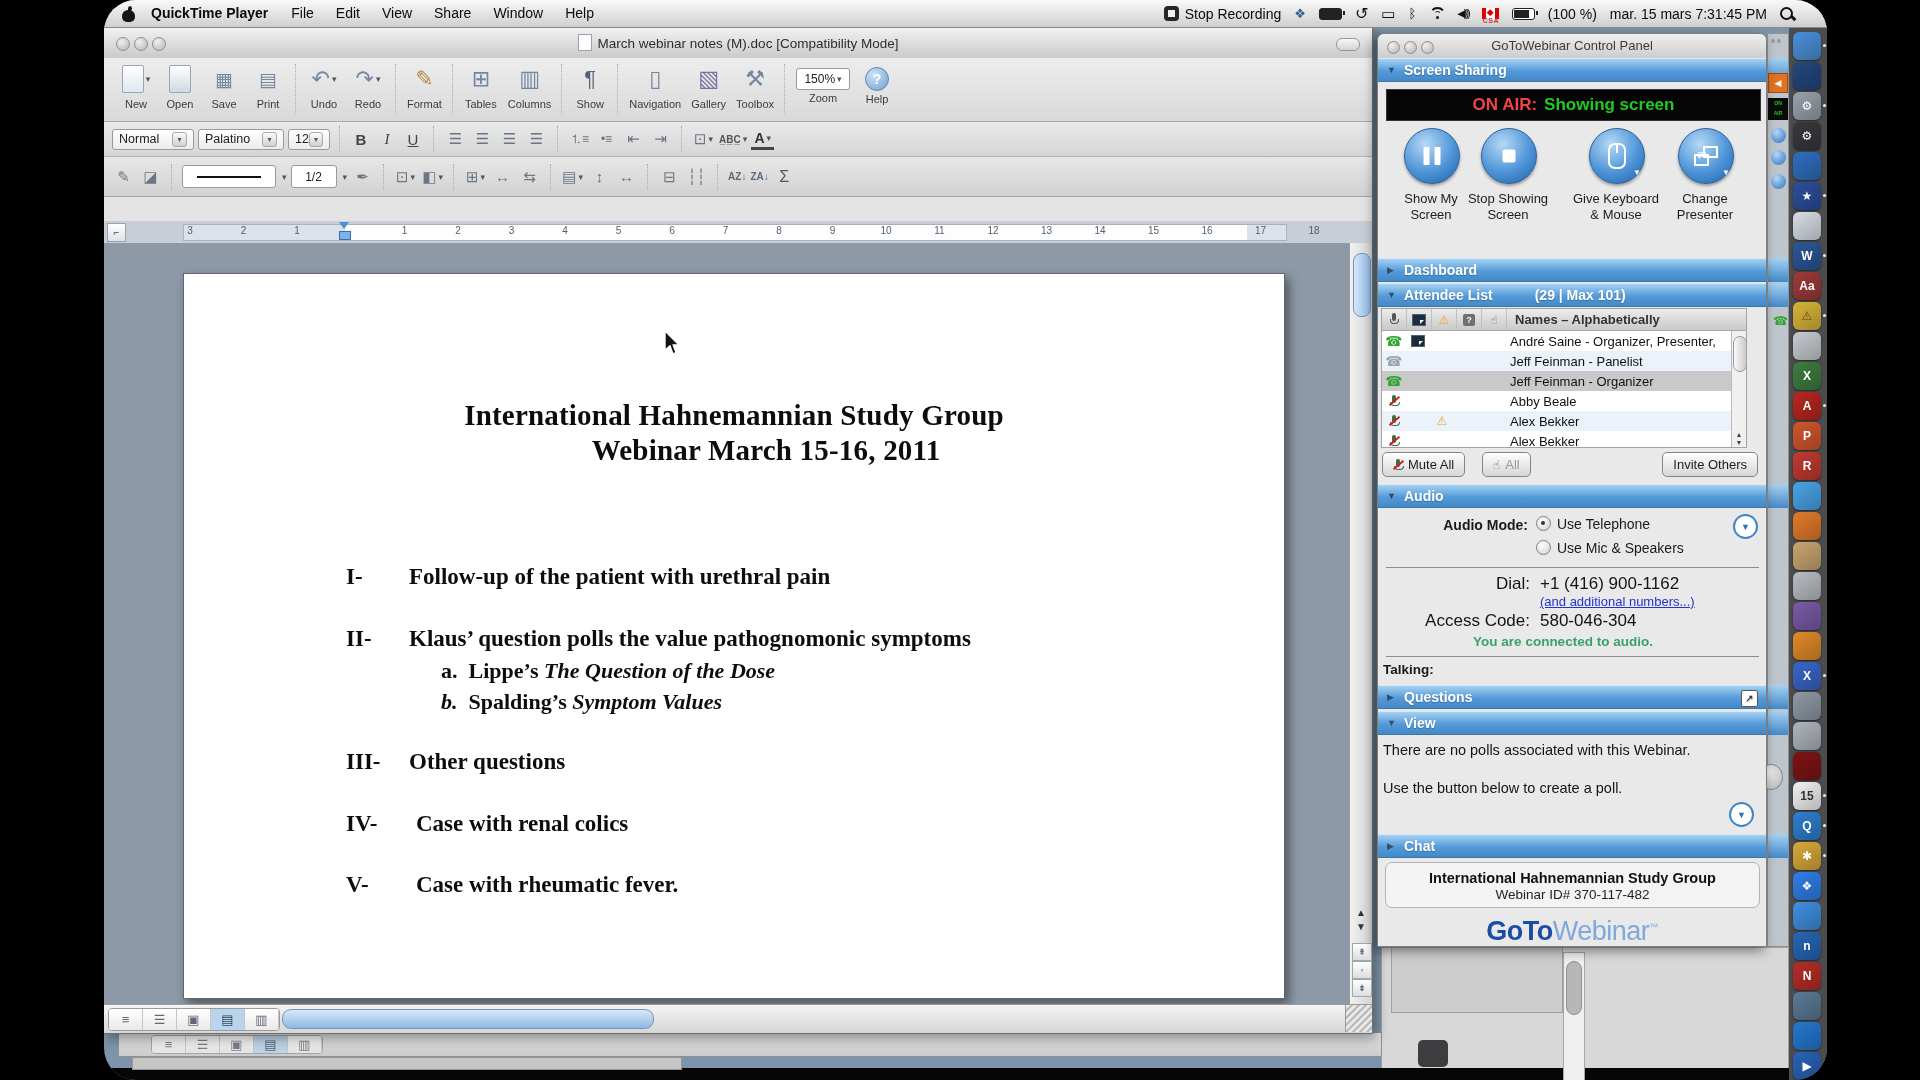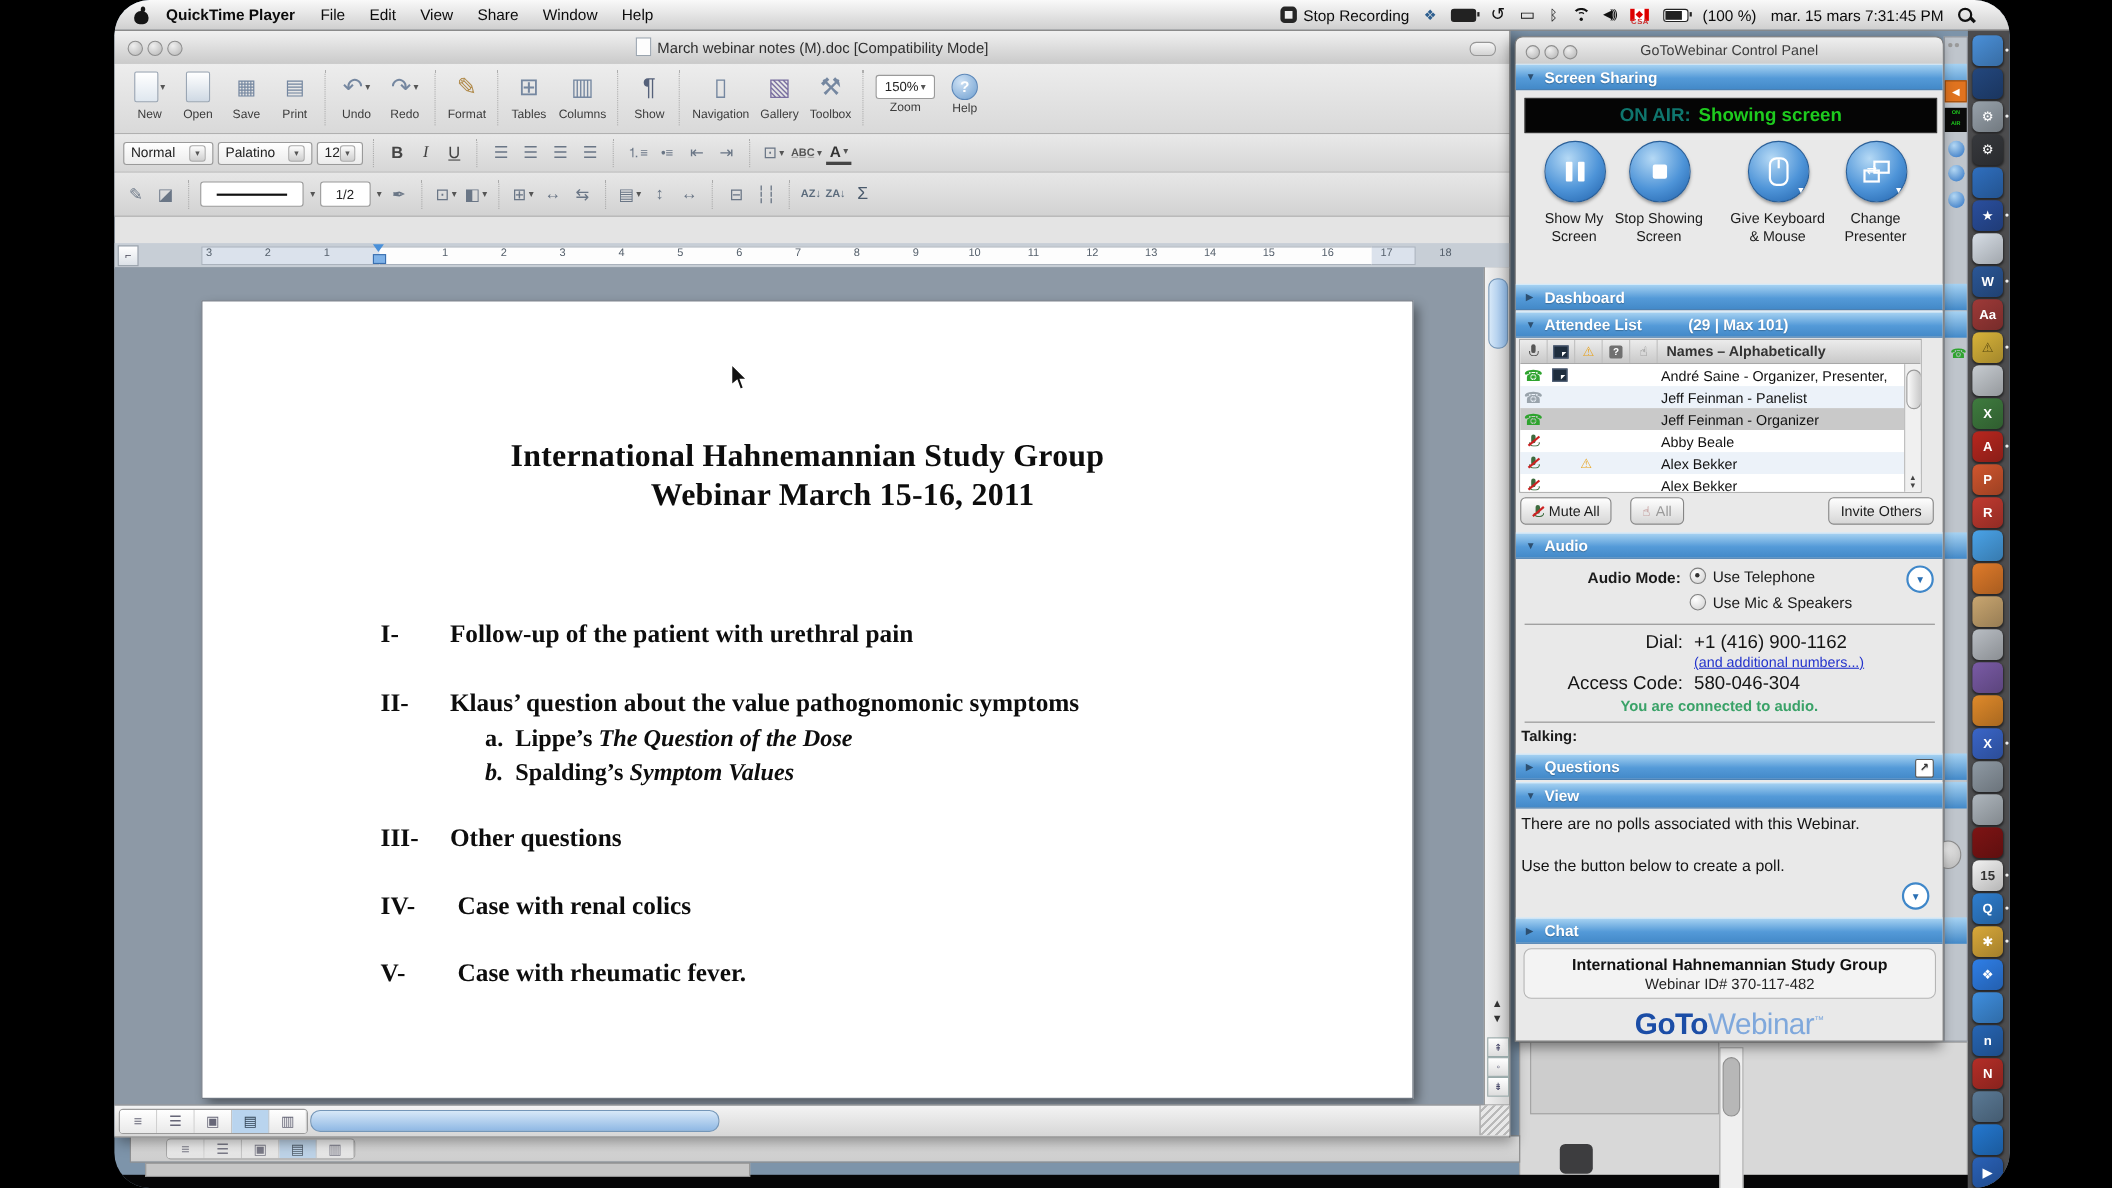--- a/index.html
+++ b/index.html
@@ -130,21 +130,21 @@
        border-radius:7px 7px 0 0;box-shadow:-3px 4px 12px rgba(0,0,0,.45);z-index:20;box-sizing:border-box;}
   .ptitle{position:absolute;left:0;top:0;width:100%;height:24px;background:linear-gradient(#efefef,#cdcdcd);border-radius:7px 7px 0 0;border-bottom:1px solid #a5a5a5;}
   .ptl{position:absolute;top:7px;width:11px;height:11px;border-radius:50%;background:radial-gradient(circle at 35% 30%,#f0f0f0,#b2b2b2);border:1px solid #8e8e8e;}
   .ptitletext{position:absolute;top:4px;width:100%;text-align:center;font-size:13px;color:#3c3c3c;}
   .sect{position:absolute;left:0;width:100%;height:24px;background:linear-gradient(#a6d2f2,#549ad8 55%,#4389c8);
         border-top:1px solid #d3eafb;border-bottom:1px solid #3b76ad;color:#fff;font-weight:bold;font-size:14px;
         display:flex;align-items:center;padding-left:26px;box-sizing:border-box;text-shadow:0 1px 1px rgba(0,0,0,.25);}
   .tri{position:absolute;left:9px;font-size:9px;color:#2d4f70;text-shadow:none;}
   .onair{position:absolute;left:8px;top:55px;width:373px;height:30px;background:#050505;border:1px solid #333;
          display:flex;align-items:center;justify-content:center;font-size:17px;font-weight:bold;}
-  .onair .lab{color:#0f766e;}
+  .onair .lab{color:#ef4444;}
   .onair .st{color:#1ecb1e;font-weight:bold;margin-left:7px;}
   .bigbtn{position:absolute;width:54px;height:54px;border-radius:50%;top:94px;
           background:radial-gradient(circle at 38% 28%,#b5d9f5,#4e94d8 55%,#1f5fa8);border:1px solid #2a5f98;box-shadow:0 2px 3px rgba(0,0,0,.35);}
   .bigbtn .inner{position:absolute;left:50%;top:50%;transform:translate(-50%,-50%);color:#fff;}
   .pausebars{display:flex;gap:5px;}
   .pausebars i{width:6px;height:18px;background:#fff;border-radius:1px;display:block;}
   .stopsq{width:13px;height:13px;background:#fff;border-radius:2px;}
   .mouseico{width:14px;height:22px;border:2px solid #fff;border-radius:7px;position:relative;}
   .mouseico::after{content:"";position:absolute;left:50%;top:0;width:2px;height:8px;background:#fff;transform:translateX(-50%);}
   .presico{position:relative;width:24px;height:20px;}
@@ -453,21 +453,21 @@
       <div class="page serif">
         <div class="dtitle" style="top:125px;">International Hahnemannian Study Group</div>
         <div class="dtitle" style="top:160px;padding-left:32px;">Webinar March 15-16, 2011</div>
 
         <div class="ditem" style="top:290px;">
           <span class="dnum">I-</span>
           <span class="dtxt">Follow-up of the patient with urethral pain</span>
         </div>
         <div class="ditem" style="top:352px;">
           <span class="dnum">II-</span>
-          <span class="dtxt">Klaus’ question about the value pathognomonic symptoms</span>
+          <span class="dtxt">Klaus’ question polls the value pathognomonic symptoms</span>
         </div>
         <div class="dsub" style="top:384px;">
           <span>a.</span>&nbsp;
           <span>Lippe’s </span><em>The Question of the Dose</em>
         </div>
         <div class="dsub" style="top:415px;">
           <span style="font-style:italic;">b.</span>&nbsp;
           <span>Spalding’s </span><em>Symptom Values</em>
         </div>
         <div class="ditem" style="top:475px;">

